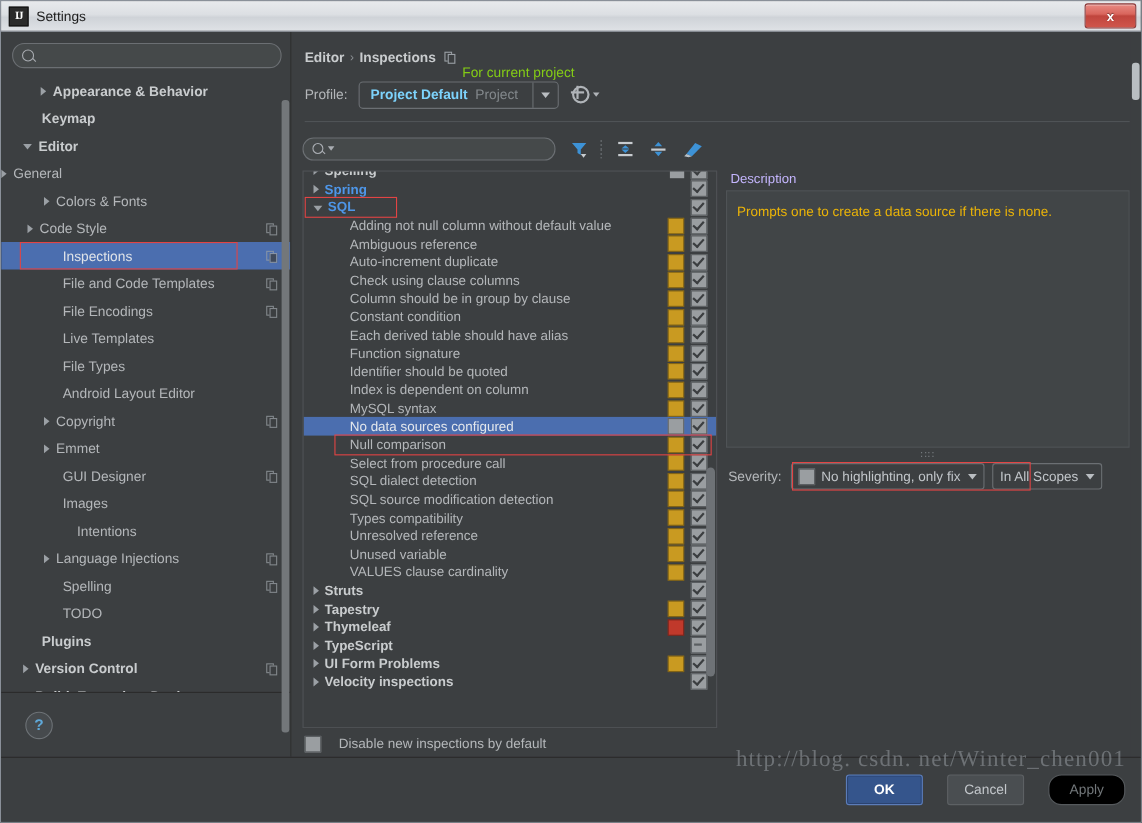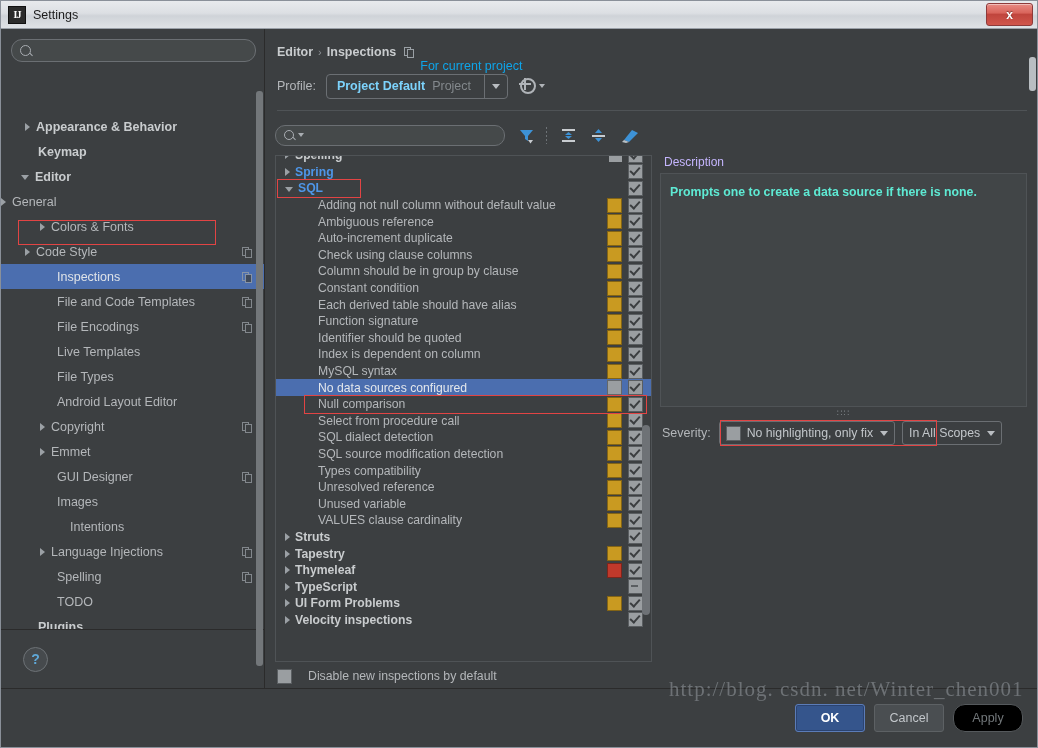--- a/index.html
+++ b/index.html
@@ -182,21 +182,21 @@
     overflow: hidden;
   }
   #crumbs {
     padding: 12px 0 0 12px;
     font-size: 12.5px;
     display: flex; align-items: center;
     height: 22px; flex: 0 0 auto;
   }
   #crumbs b { color: #c9ccce; font-weight: bold; }
   #crumbs .sep { color: #8d9296; margin: 0 5px; font-size: 11px; }
-  #crumbs .forproj { color: #0ea5e9; margin-left: 6px; margin-top: 28px; }
+  #crumbs .forproj { color: #84cc16; margin-left: 6px; margin-top: 28px; }
   .copy-ic {
     display: inline-block; width: 10px; height: 10px;
     position: relative; vertical-align: middle;
   }
   .copy-ic::before, .copy-ic::after {
     content: ""; position: absolute;
     border: 1px solid #9aa0a5;
   }
   .copy-ic::before { left: 0; top: 0; width: 5px; height: 7px; }
   .copy-ic::after { left: 3px; top: 2px; width: 5px; height: 7px; background: #3c3f41; }
@@ -353,24 +353,23 @@
   #desc-col {
     flex: 1 1 auto; display: flex; flex-direction: column;
     padding-left: 8px; overflow: hidden;
   }
   .desc-title { font-size: 12px; color: #c4b5fd; padding: 0 0 4px 4px; }
   #desc-box {
     flex: 0 0 auto; height: 212px;
     border: 1px solid #4f5356;
     background: #414547;
     padding: 10px 9px;
-    font-size: 12.3px; color: #5eead4;
+    font-size: 12.3px; color: #eab308;
     line-height: 1.35;
     overflow: hidden;
-    font-weight: bold;
   }
   .grip {
     text-align: center; color: #7b8084; font-size: 9px;
     letter-spacing: 1px; height: 13px; line-height: 13px;
     flex: 0 0 auto;
   }
   #sev-row {
     display: flex; align-items: center;
     height: 26px; flex: 0 0 auto; position: relative;
     padding-left: 2px;
@@ -419,21 +418,21 @@
   #footer {
     flex: 0 0 58px;
     display: flex; align-items: center; justify-content: flex-end;
     padding-right: 14px;
     background: #3c3f41;
     border-top: 1px solid #2b2b2b;
     position: relative;
   }
   .btn {
     min-width: 68px; height: 26px;
-    margin-left: 9px;
+    margin-left: 22px;
     border: 1px solid #5d6164;
     border-radius: 3px;
     background: #4a4e51;
     color: #c2c6ca; font-size: 12.5px;
     display: flex; align-items: center; justify-content: center;
     cursor: pointer;
     font-family: "Liberation Sans", sans-serif;
   }
   .btn.primary {
     background: #35558c; border-color: #5b7cb8;
@@ -466,21 +465,21 @@
   <div id="content">
 
     <div id="sidebar">
       <div class="search-wrap">
         <div class="search-box">
           <span class="mag"></span>
           <input class="search-input" type="text" placeholder="" style="">
         </div>
       </div>
       <div id="tree">
-          <div class="tnode top" style="padding-left: 24px; margin-top: 44px;">
+          <div class="tnode top" style="padding-left: 36px;">
             <span class="arrow "></span>
             <span class="lbl">Appearance &amp; Behavior</span>
           </div>
           <div class="tnode top" style="padding-left: 20px;">
             <span class="arrow none"></span>
             <span class="lbl">Keymap</span>
           </div>
           <div class="tnode top" style="padding-left: 20px;">
             <span class="arrow down"></span>
             <span class="lbl">Editor</span>

